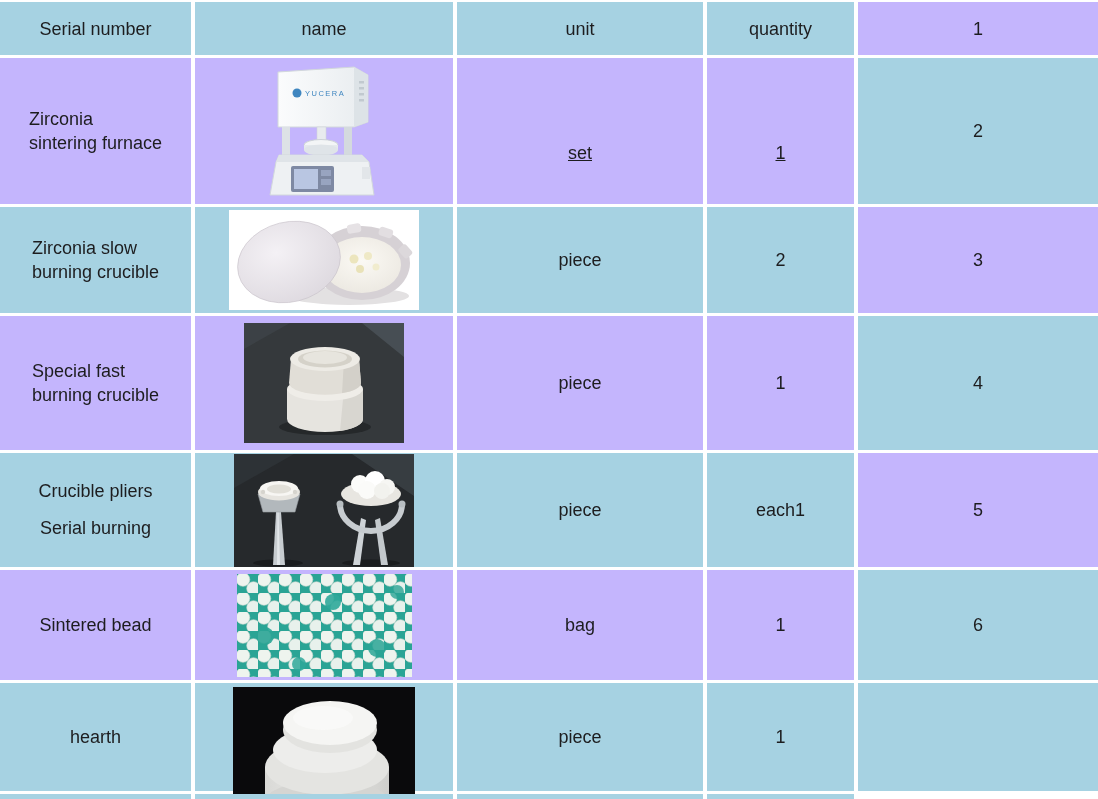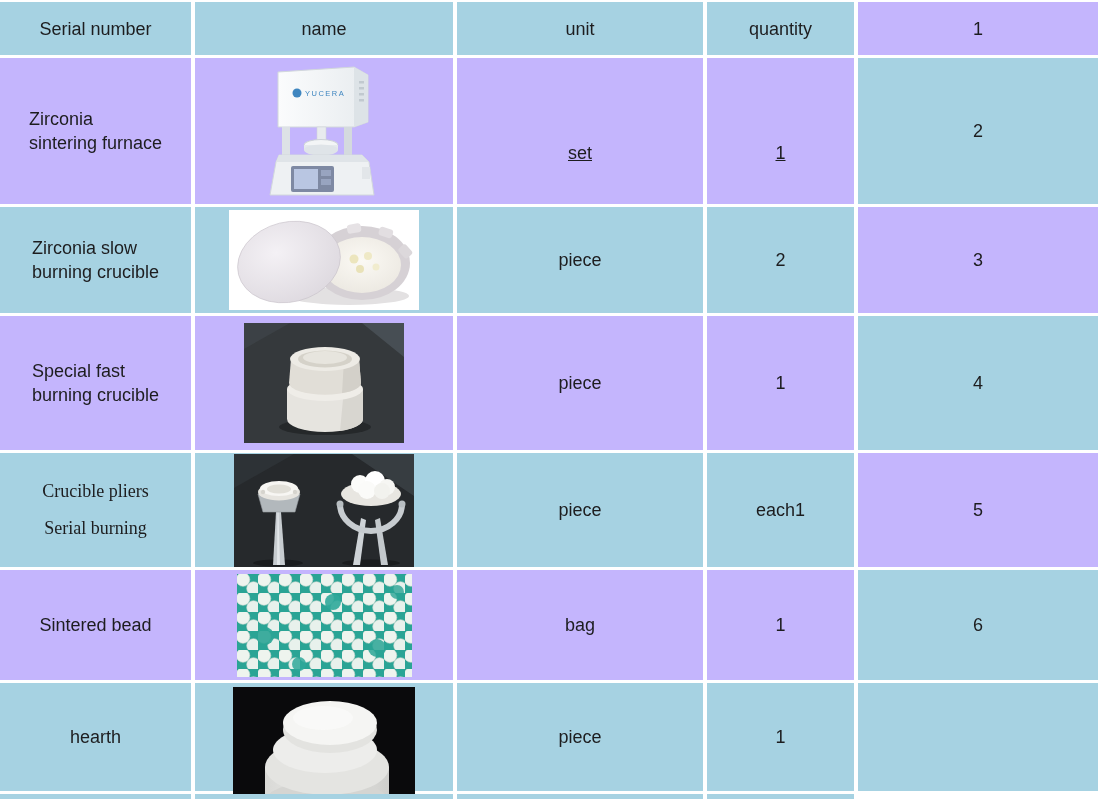--- a/index.html
+++ b/index.html
@@ -16,21 +16,21 @@
   }
   .cell{
     display:flex;align-items:center;justify-content:center;
     font-size:18px;line-height:24px;text-align:center;
     box-sizing:border-box;overflow:visible;
   }
   .blue{background:#a6d2e2;}
   .white{background:#c4b5fd;}
   .hdr{font-size:18px;}
   .name-left{display:inline-block;text-align:left;}
-  .name-center{display:inline-block;text-align:center;line-height:37px;font-family:Liberation Serif, serif;}
+  .name-center{display:inline-block;text-align:center;line-height:37px;}
   .low{padding-top:44px;text-decoration:underline;}
   .photo{display:block;}
   .photo-overflow{align-items:flex-start;}
   .photo-overflow svg{margin-top:4px;}
 </style>
 </head>
 <body>
 
 <div id="canvas">
 <div class="grid">

